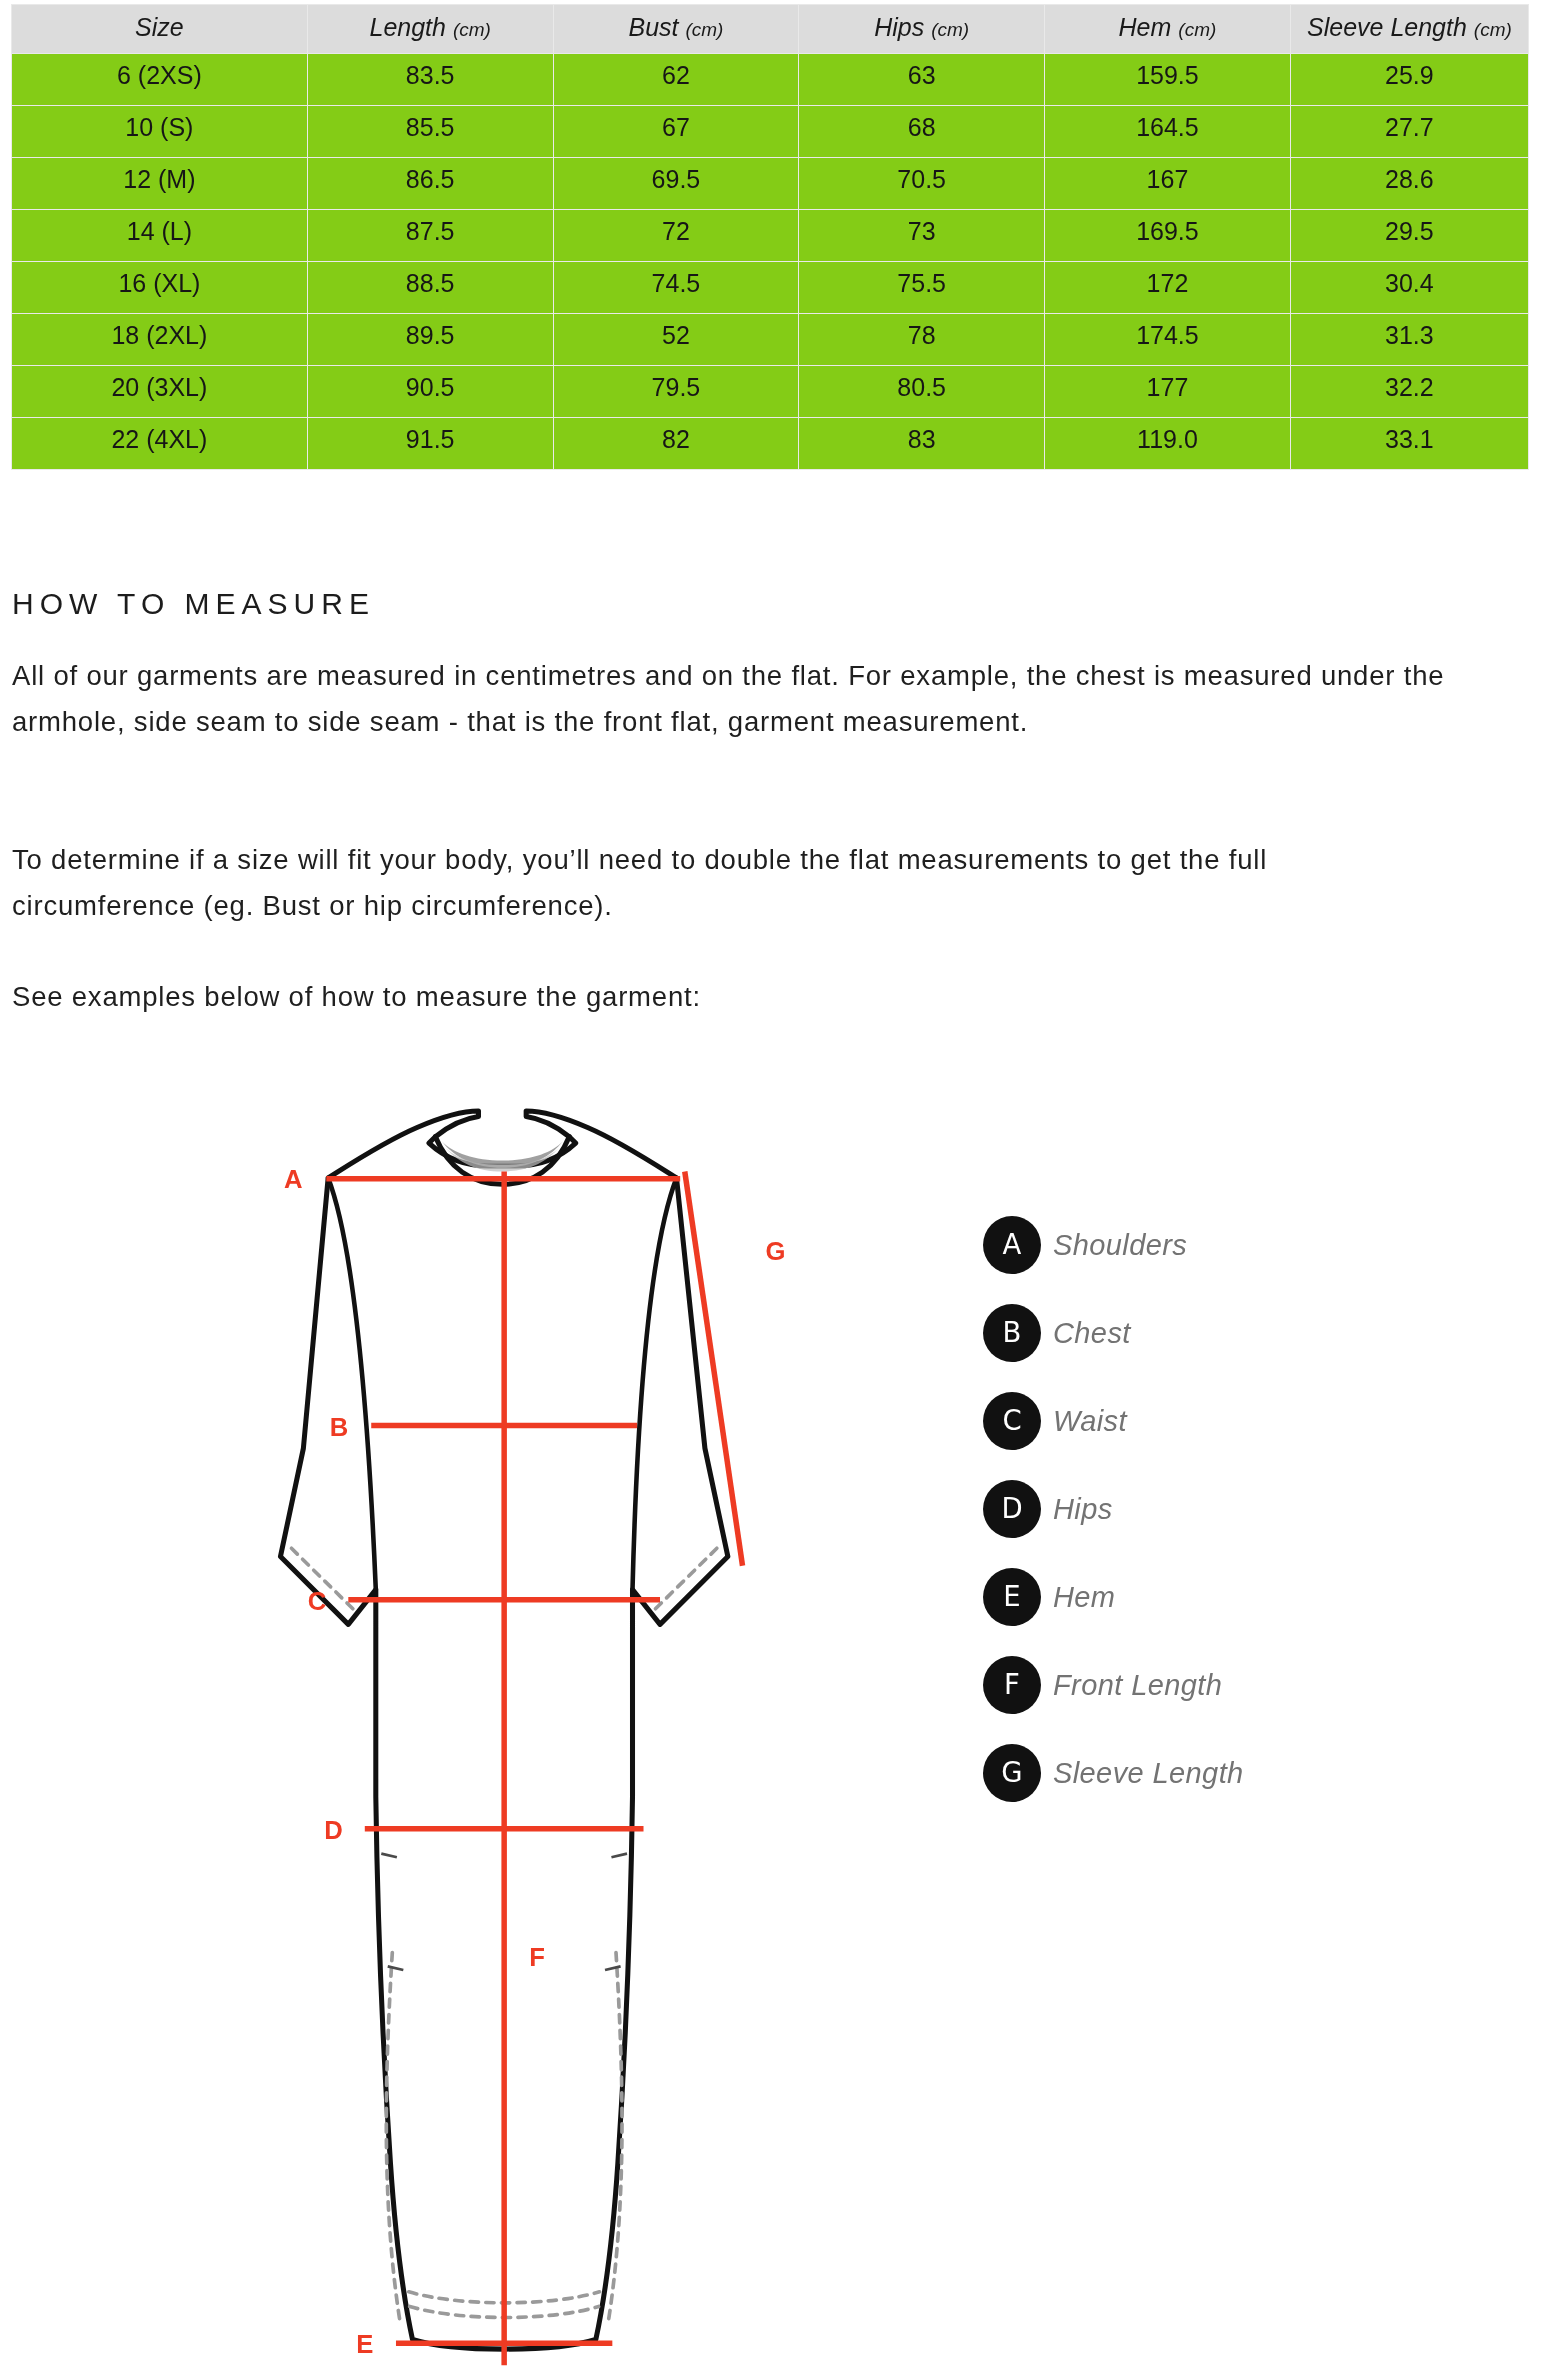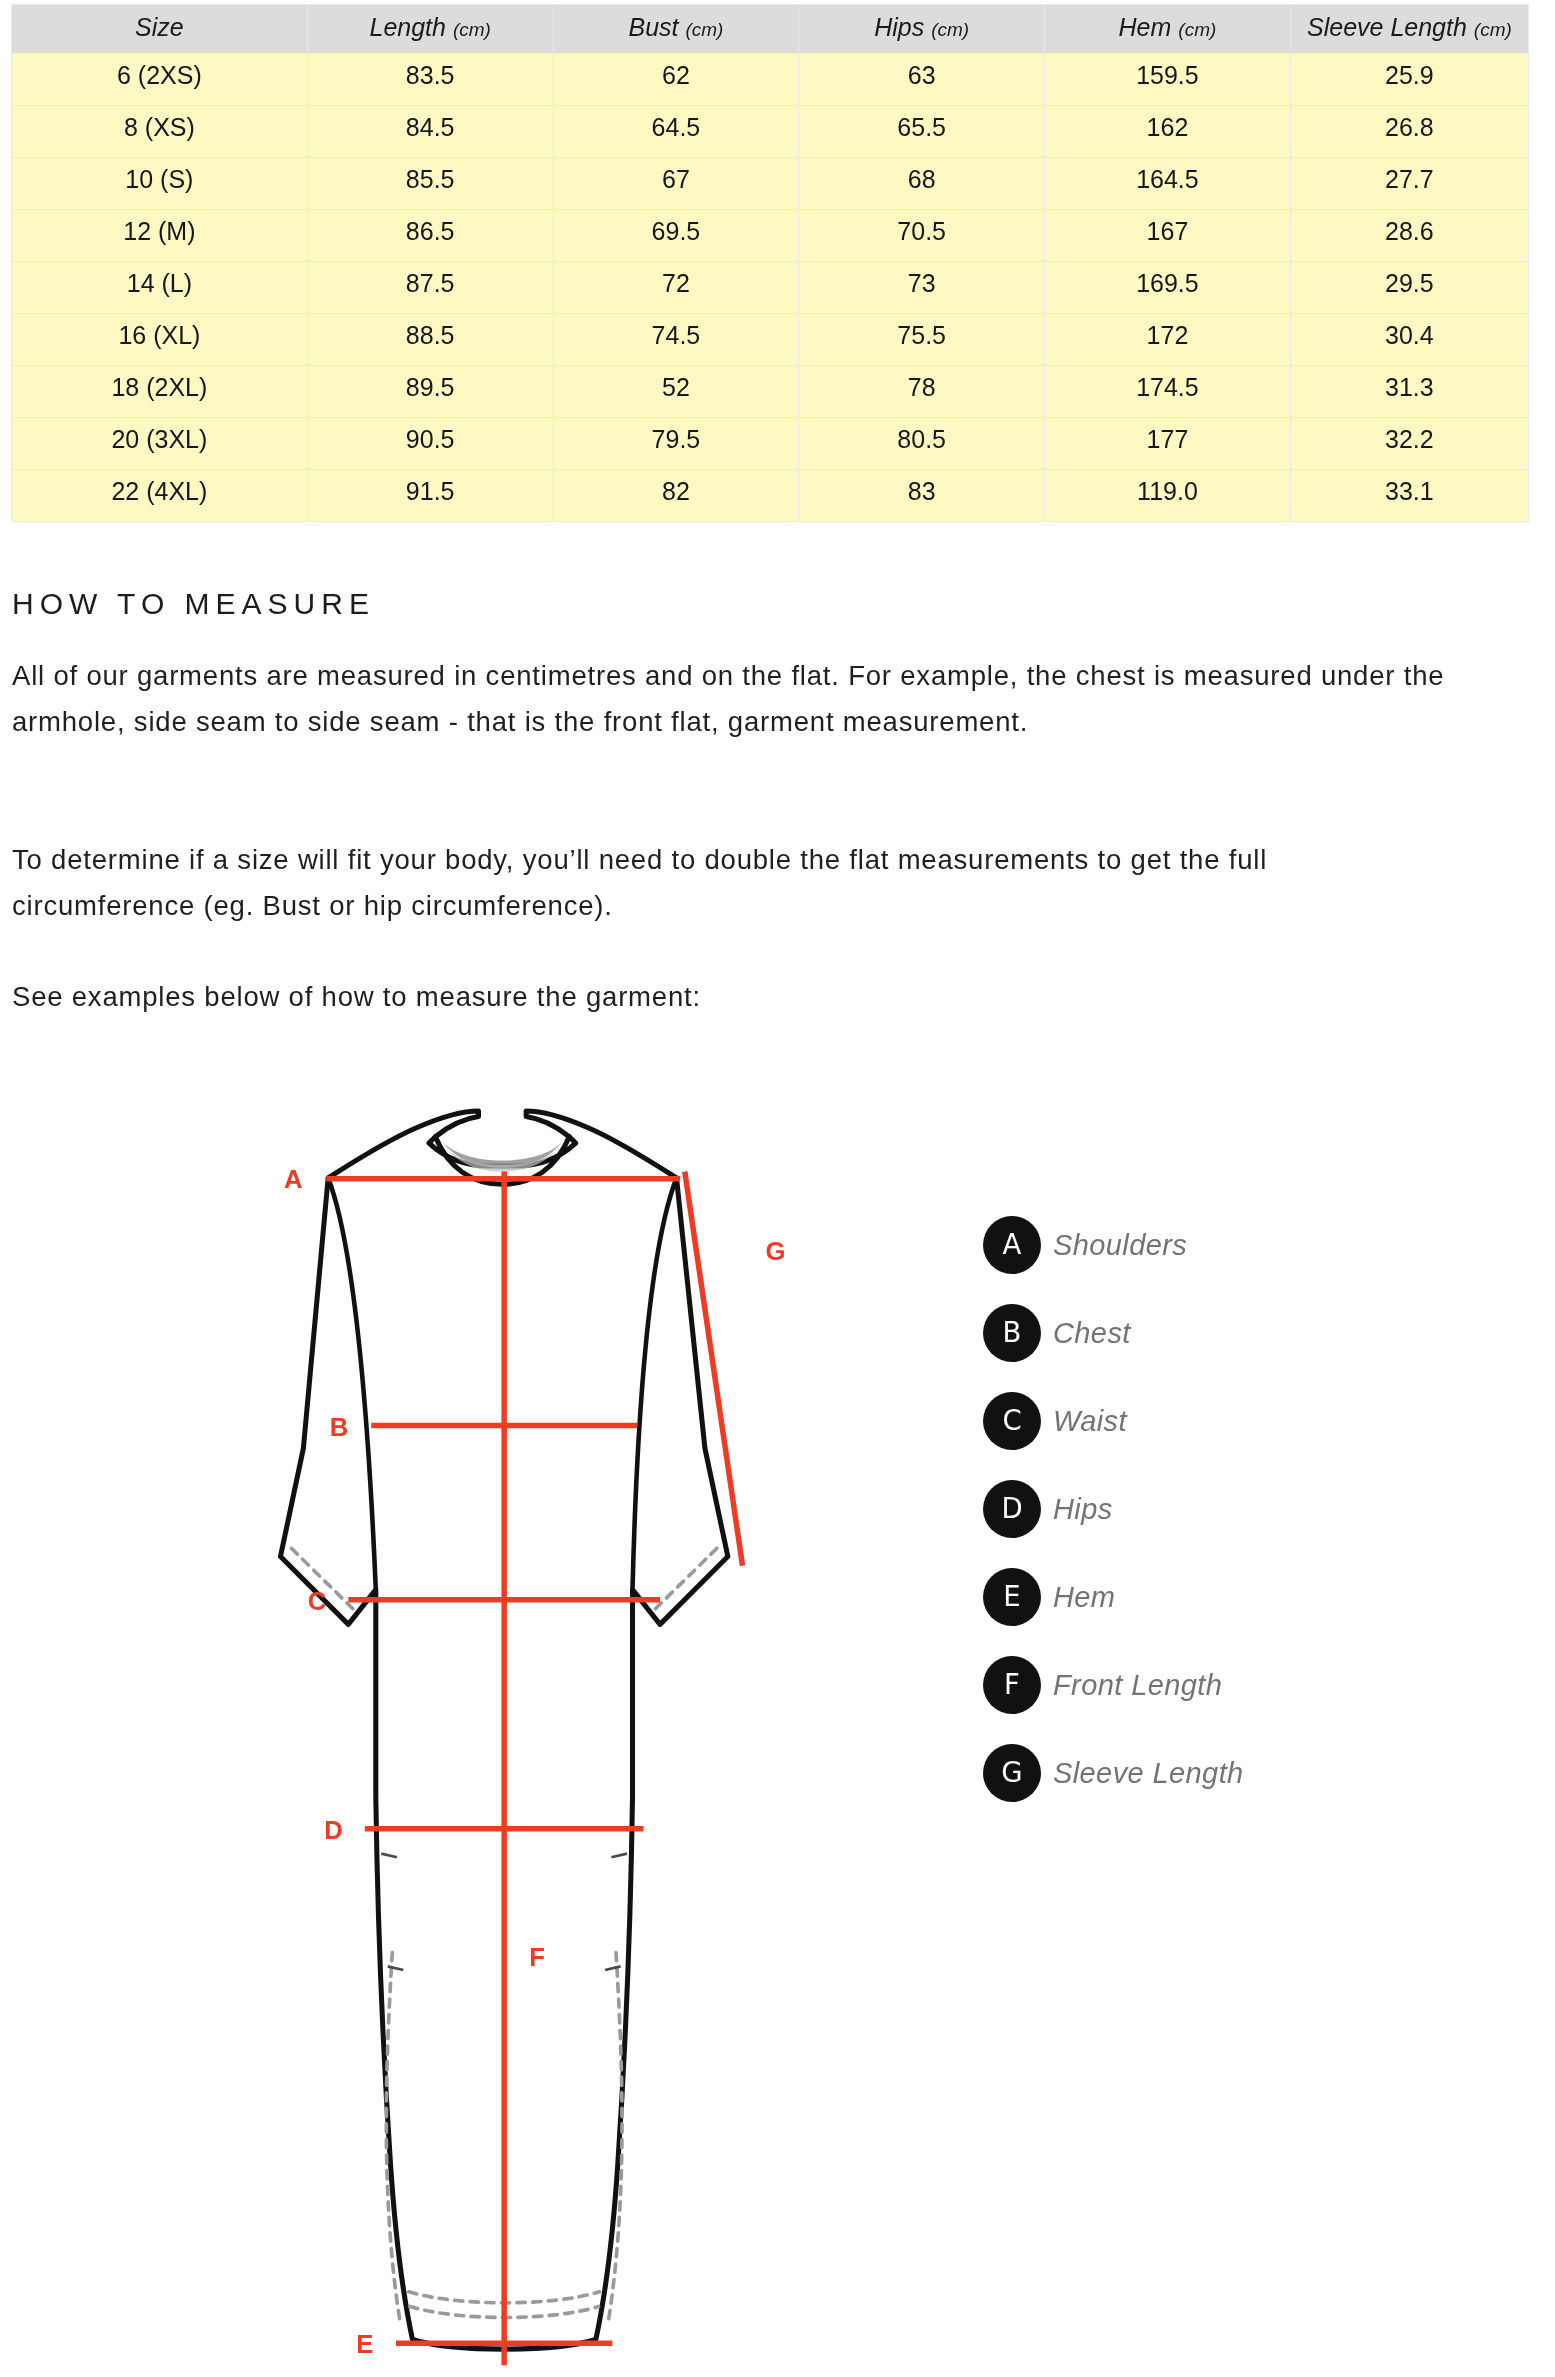--- a/index.html
+++ b/index.html
@@ -49,21 +49,21 @@
   }
   table.size-table thead th .unit {
     font-size: 19px;
     font-style: italic;
   }
   table.size-table tbody td {
     height: 52px;
     font-size: 25px;
     line-height: 27.5px;
     padding-top: 8.2px;
-    background: #fef9c3;
+    background: #84cc16;
     color: #161616;
   }
   col.c-size   { width: 19.5%; }
   col.c-length { width: 16.2%; }
   col.c-bust   { width: 16.2%; }
   col.c-hips   { width: 16.2%; }
   col.c-hem    { width: 16.2%; }
   col.c-sleeve { width: 15.7%; }
 
   
@@ -165,28 +165,20 @@
       </tr>
     </thead>
     <tbody id="size-table-body">
         <tr>
           <td>6 (2XS)</td>
           <td>83.5</td>
           <td>62</td>
           <td>63</td>
           <td>159.5</td>
           <td>25.9</td>
-        </tr>
-        <tr>
-          <td>8 (XS)</td>
-          <td>84.5</td>
-          <td>64.5</td>
-          <td>65.5</td>
-          <td>162</td>
-          <td>26.8</td>
         </tr>
         <tr>
           <td>10 (S)</td>
           <td>85.5</td>
           <td>67</td>
           <td>68</td>
           <td>164.5</td>
           <td>27.7</td>
         </tr>
         <tr>

